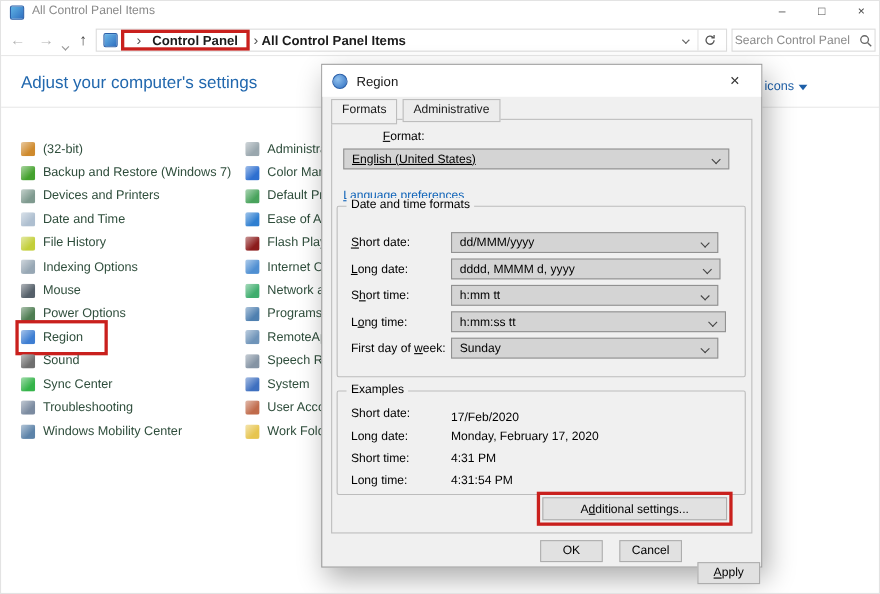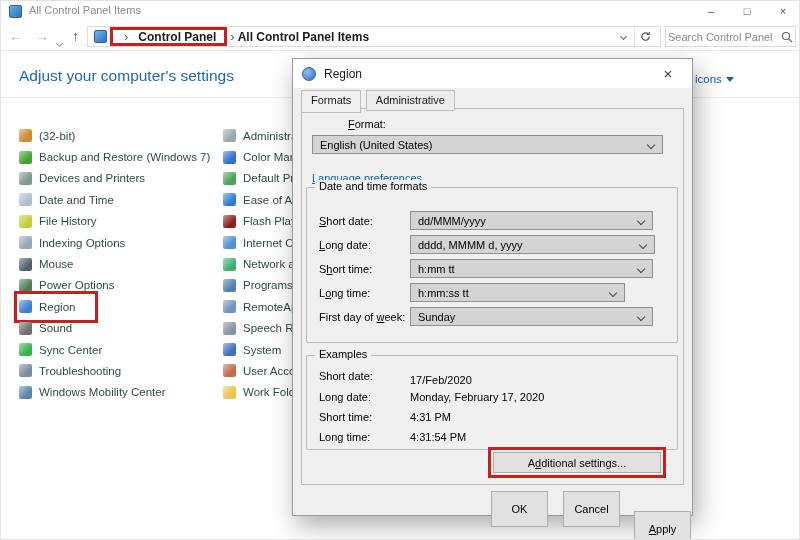--- a/index.html
+++ b/index.html
@@ -69,21 +69,21 @@
   .combo { position:absolute; height:19px; background:#d4d4d4; border:1px solid #919191; display:flex; align-items:center; padding:0 22px 0 7px; }
   .combo-val { font-size:11px; color:#000; white-space:nowrap; }
   .combo .chev { position:absolute; right:8px; top:6px; border-color:#444; }
   .link { position:absolute; font-size:11px; color:#0f63b8; text-decoration:underline; cursor:pointer; }
 
   .group { position:absolute; border:1px solid #bcbcbc; border-radius:2px; }
   .group-label { position:absolute; top:-8px; left:8px; background:#f0f0f0; padding:0 4px; font-size:11px; color:#000; }
   .ex-label { position:absolute; left:12px; font-size:11px; color:#000; }
   .ex-value { position:absolute; left:103px; font-size:11px; color:#000; white-space:nowrap; }
 
-  .dlg-btn { position:absolute; width:57px; height:36px; font-size:11px; color:#000; background:#e1e1e1;
+  .dlg-btn { position:absolute; width:57px; height:20px; font-size:11px; color:#000; background:#e1e1e1;
              border:1px solid #adadad; font-family:inherit; cursor:default; }
   .red-frame-btn { position:absolute; border:3px solid #c9201d; padding:2px; background:transparent; }
   .red-frame-btn .dlg-btn.wide { position:static; display:block; width:168px; height:21px; }
 
   u { text-decoration:underline; }
 </style>
 </head>
 <body>
 
 <div class="screen">
@@ -283,21 +283,21 @@
       <span class="dlg-close">×</span>
     </div>
 
     <div class="dlg-tabs">
       <span class="tab active">Formats</span>
       <span class="tab">Administrative</span>
     </div>
 
     <div class="dlg-page">
       <span class="fld-label" style="left:10px;top:9px;margin-left:36px;"><u>F</u>ormat:</span>
-      <div class="combo" style="left:10px;top:26px;width:351px;">
+      <div class="combo" style="left:10px;top:26px;width:351px;text-decoration:underline;">
         <span class="combo-val">English (United States)</span>
         <span class="chev"></span>
       </div>
 
       <a class="link" style="left:10px;top:63px;">Language preferences</a>
 
       <div class="group" style="left:4px;top:78px;width:372px;height:156px;">
         <span class="group-label">Date and time formats</span>
 
         <span class="fld-label" style="left:12px;top:27px;"><u>S</u>hort date:</span>
@@ -312,21 +312,21 @@
           <span class="chev"></span>
         </div>
 
         <span class="fld-label" style="left:12px;top:75px;">S<u>h</u>ort time:</span>
         <div class="combo" style="left:103px;top:71px;width:243px;">
           <span class="combo-val">h:mm tt</span>
           <span class="chev"></span>
         </div>
 
         <span class="fld-label" style="left:12px;top:99px;">L<u>o</u>ng time:</span>
-        <div class="combo" style="left:103px;top:95px;width:215px;">
+        <div class="combo" style="left:103px;top:95px;width:250px;">
           <span class="combo-val">h:mm:ss tt</span>
           <span class="chev"></span>
         </div>
 
         <span class="fld-label" style="left:12px;top:123px;">First day of <u>w</u>eek:</span>
         <div class="combo" style="left:103px;top:119px;width:243px;">
           <span class="combo-val">Sunday</span>
           <span class="chev"></span>
         </div>
       </div>

